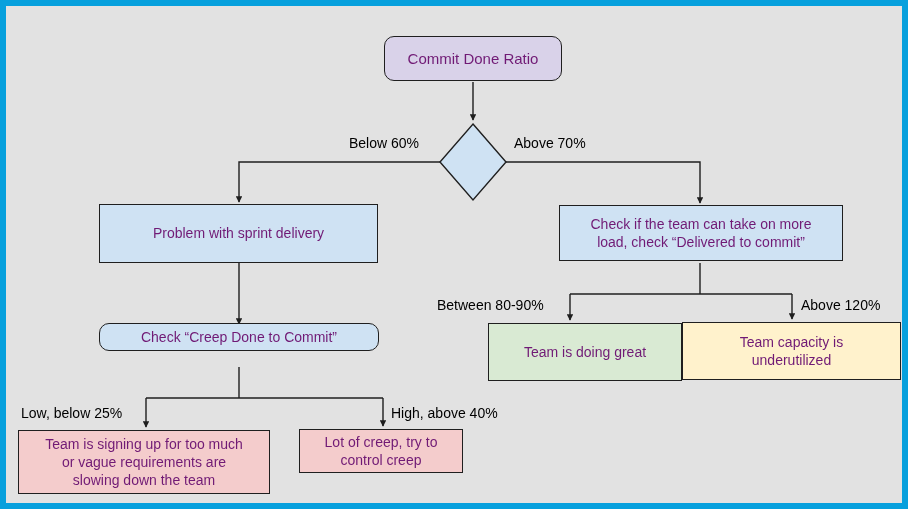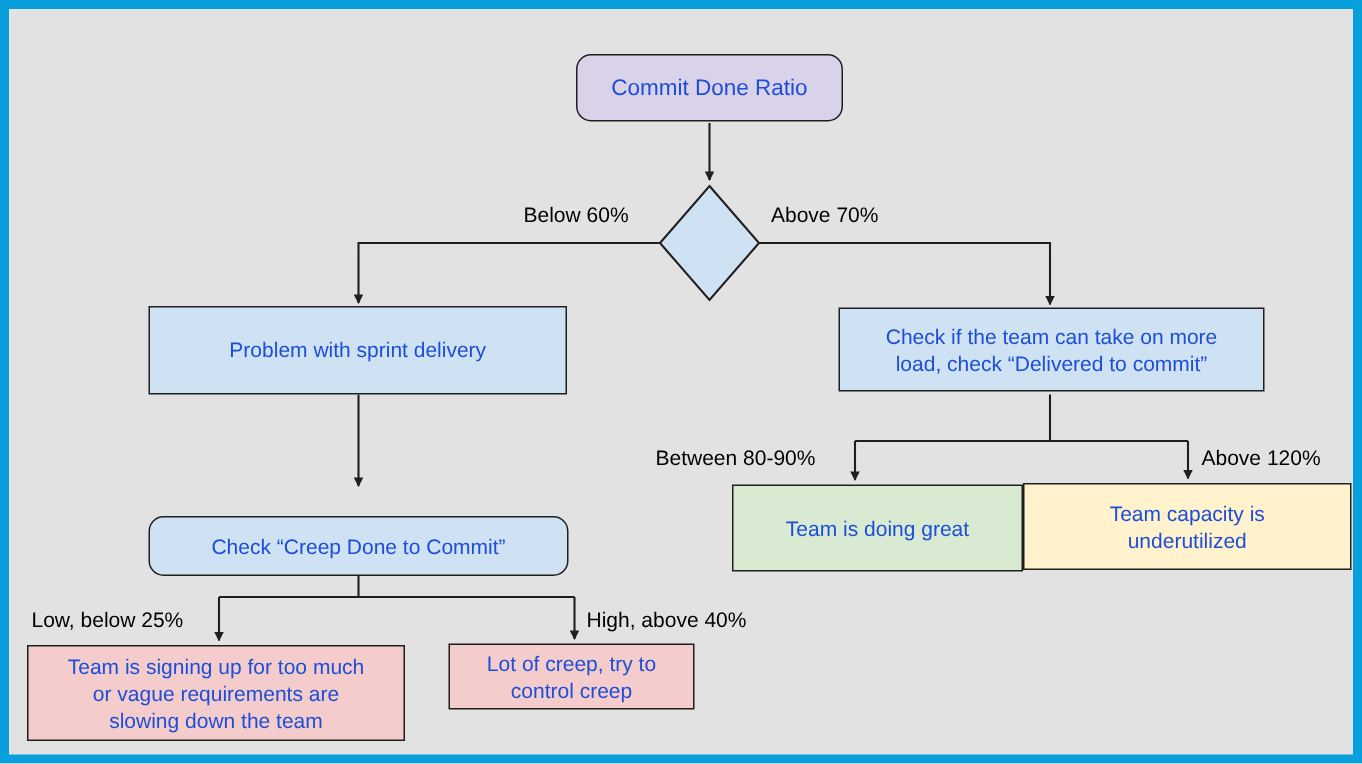--- a/index.html
+++ b/index.html
@@ -27,21 +27,21 @@
   .node {
     position: absolute;
     box-sizing: border-box;
     border: 1.5px solid #1f1f1f;
     display: flex;
     align-items: center;
     justify-content: center;
     text-align: center;
     font-size: 14px;
     line-height: 1.3;
-    color: #1d4ed8;
+    color: #701a75;
     white-space: pre-line;
   }
   .node.rounded { border-radius: 10px; }
   .node.lavender { background: #d9d2e9; font-size: 15px; }
   .node.blue { background: #cfe2f3; }
   .node.pink { background: #f4cccc; }
   .node.green { background: #d9ead3; }
   .node.yellow { background: #fff2cc; }
   .edge-label {
     position: absolute;
@@ -83,21 +83,21 @@
     <polygon points="467,118 500,156 467,194 434,156" fill="#cfe2f3" stroke="#1f1f1f" stroke-width="1.4"></polygon>
   </svg>
 
   <div class="node lavender rounded" style="left:378px; top:30px; width:178px; height:45px;">Commit Done Ratio</div>
 
   <div class="node blue" style="left:93px; top:198px; width:279px; height:59px;">Problem with sprint delivery</div>
 
   <div class="node blue" style="left:553px; top:199px; width:284px; height:56px;">Check if the team can take on more
 load, check “Delivered to commit”</div>
 
-  <div class="node blue rounded" style="left:93px; top:338px; width:280px; height:40px;">Check “Creep Done to Commit”</div>
+  <div class="node blue rounded" style="left:93px; top:317px; width:280px; height:28px;">Check “Creep Done to Commit”</div>
 
   <div class="node pink" style="left:12px; top:424px; width:252px; height:64px;">Team is signing up for too much
 or vague requirements are
 slowing down the team</div>
 
   <div class="node pink" style="left:293px; top:423px; width:164px; height:44px;">Lot of creep, try to
 control creep</div>
 
   <div class="node green" style="left:482px; top:317px; width:194px; height:58px;">Team is doing great</div>
 

